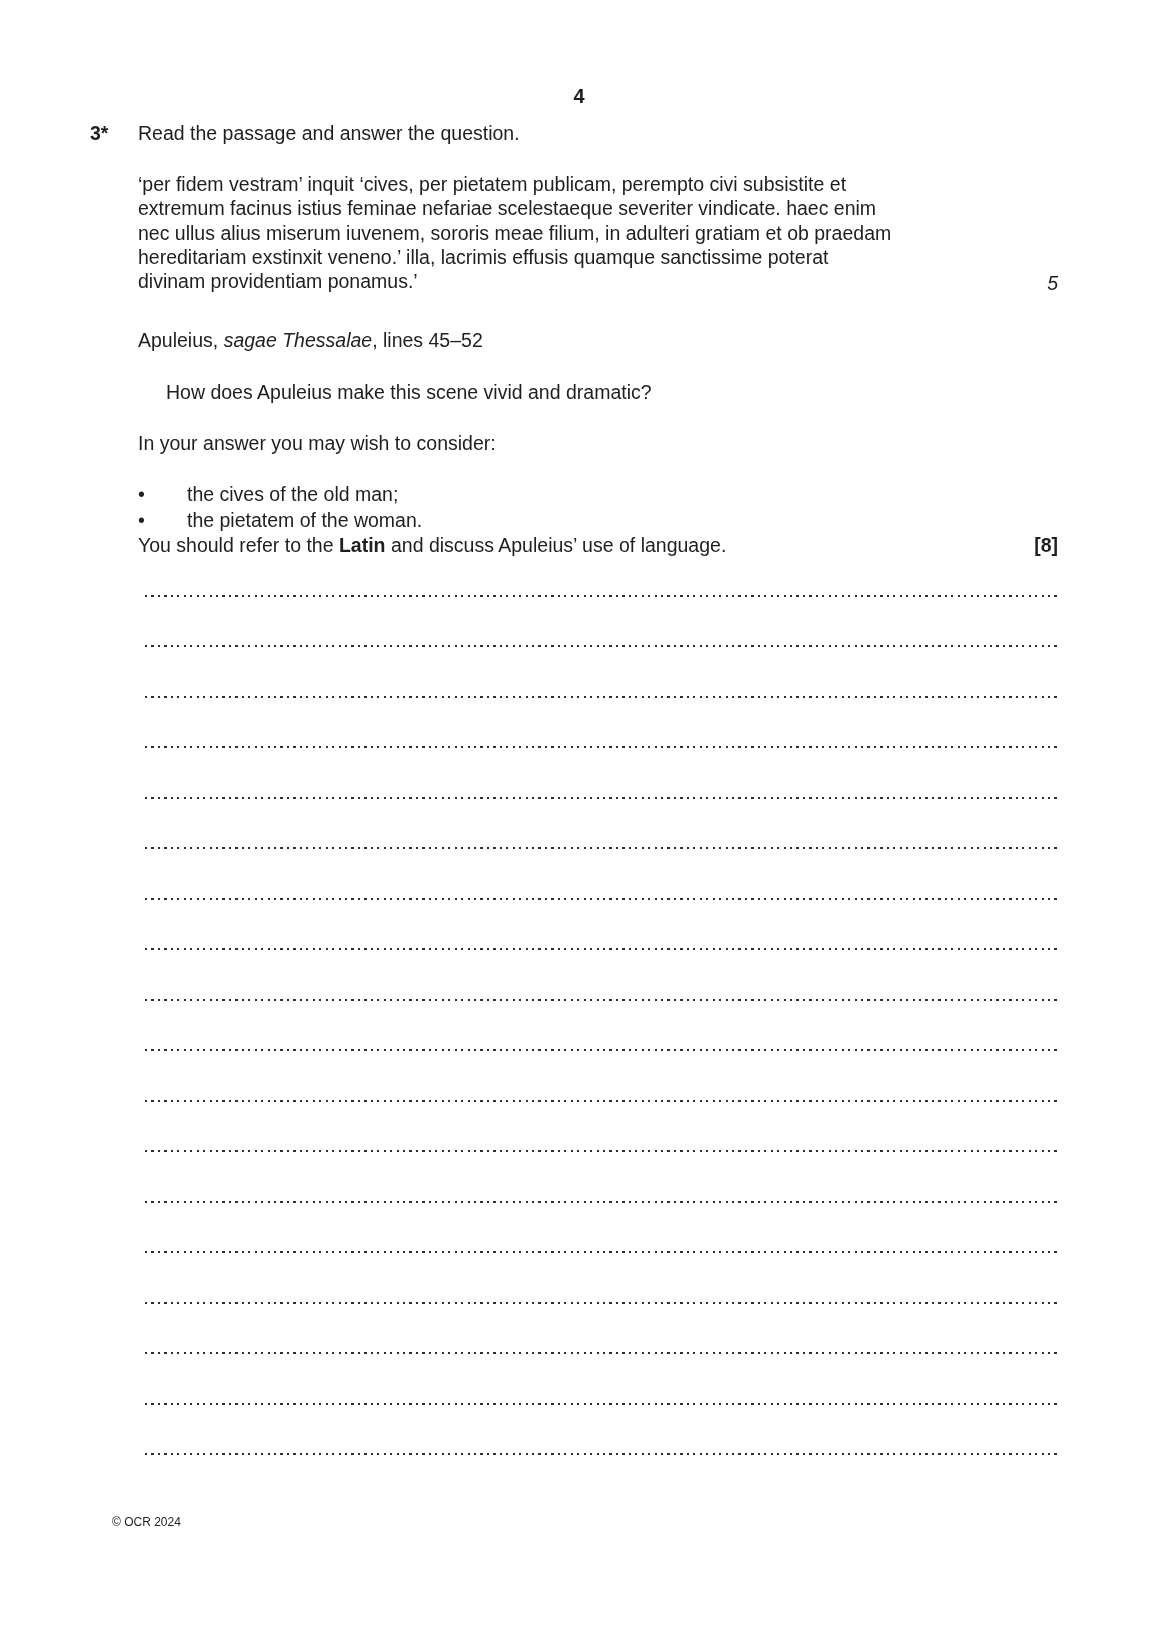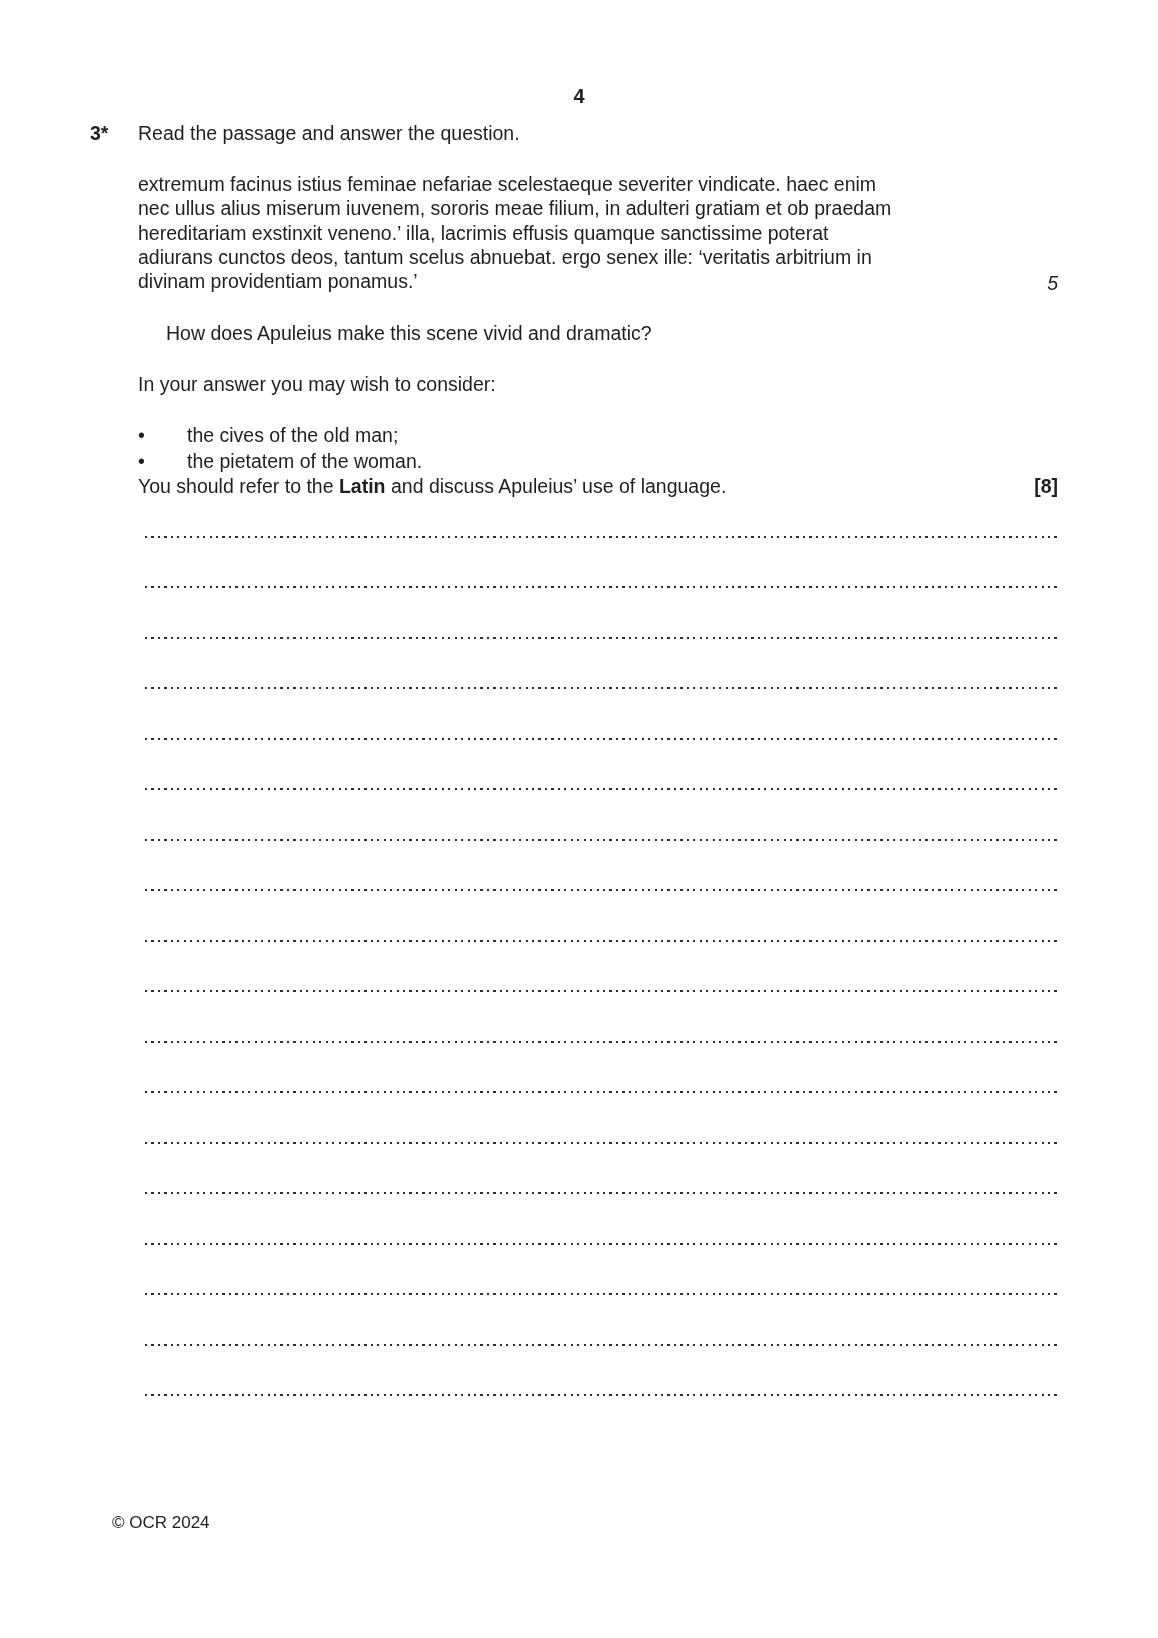--- a/index.html
+++ b/index.html
@@ -60,49 +60,50 @@
     background-image: repeating-linear-gradient(to right, #2e2e2e 0, #2e2e2e 2.2px, transparent 2.2px, transparent 6.45px);
     background-repeat: no-repeat;
     background-position: left bottom;
     background-size: 100% 2.3px;
   }
   .answer-line:first-child { height: 40px; }
   .footer {
     position: absolute;
     left: 112px;
     top: 1515px;
-    font-size: 17px;
+    font-size: 12px;
     line-height: 15px;
   }
 </style>
 </head>
 <body>
 
 <div class="page">
 
   <div class="page-number">4</div>
 
   <div class="content">
 
     <div class="q-row">
       <div class="q-num">3*</div>
       <div class="q-instruction">Read the passage and answer the question.</div>
     </div>
 
     <div class="passage">
       <div id="passage-lines">
+          <div class="passage-line">‘per fidem vestram’ inquit ‘cives, per pietatem publicam, perempto civi subsistite et</div>
           <div class="passage-line">extremum facinus istius feminae nefariae scelestaeque severiter vindicate. haec enim</div>
           <div class="passage-line">nec ullus alius miserum iuvenem, sororis meae filium, in adulteri gratiam et ob praedam</div>
           <div class="passage-line">hereditariam exstinxit veneno.’ illa, lacrimis effusis quamque sanctissime poterat</div>
-          <div class="passage-line">adiurans cunctos deos, tantum scelus abnuebat. ergo senex ille: ‘veritatis arbitrium in</div>
           <div class="passage-line">divinam providentiam ponamus.’</div>
         </div>
       <div class="line-num">5</div>
     </div>
 
+    <div class="attribution"><span>Apuleius, </span><span class="italic">sagae Thessalae</span><span>, lines 45–52</span></div>
 
     <div class="prompt">How does Apuleius make this scene vivid and dramatic?</div>
 
     <div class="consider">In your answer you may wish to consider:</div>
 
     <div class="bullets" id="bullets">
         <div class="bullet-row">
           <span class="bullet-glyph">•</span>
           <span>the cives of the old man;</span>
         </div>

